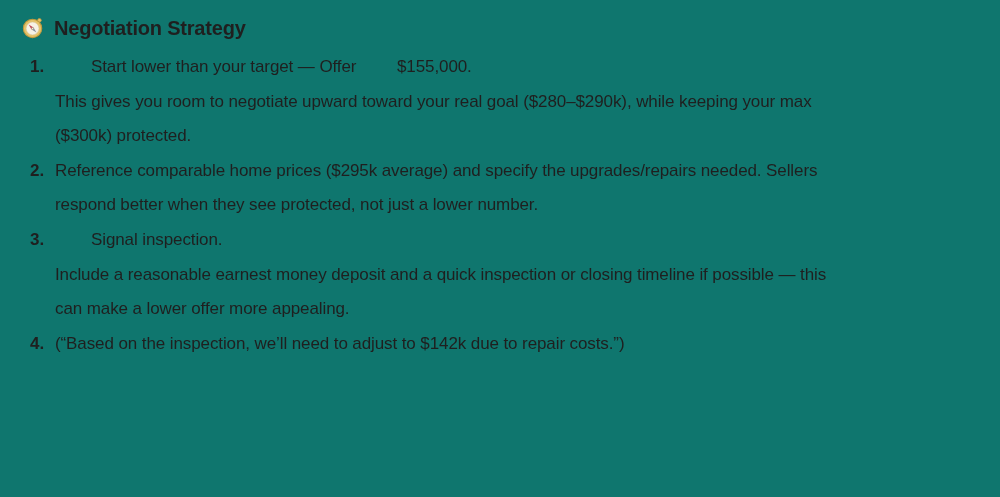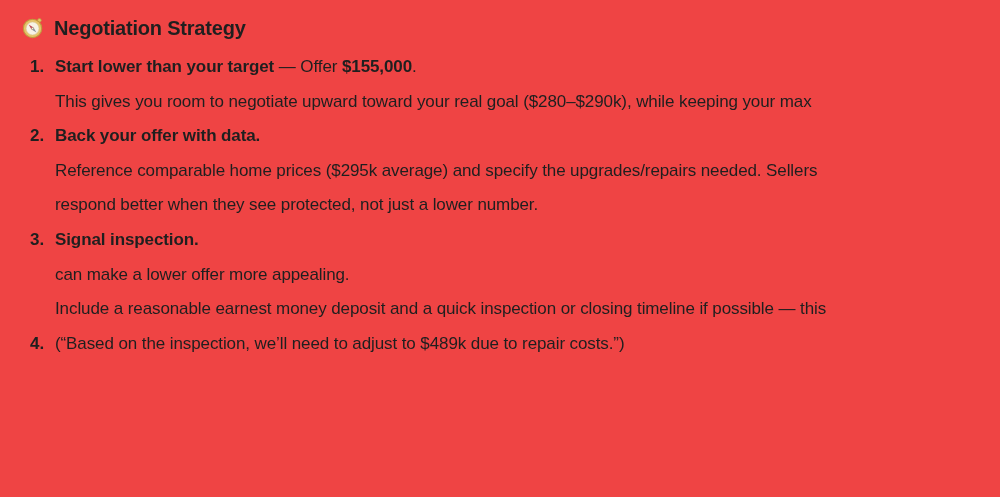--- a/index.html
+++ b/index.html
@@ -4,21 +4,21 @@
 <style>
   html, body {
     margin: 0;
     padding: 0;
     background: #ffffff;
   }
   .page {
     position: relative;
     width: 1000px;
     height: 497px;
-    background: #ef4444;
+    background: #0f766e;
     font-family: "Liberation Sans", sans-serif;
     color: #1f1f1f;
     overflow: hidden;
   }
   .heading {
     display: flex;
     align-items: center;
     gap: 10px;
     padding: 14px 0 0 22px;
     height: 28px;
@@ -50,21 +50,21 @@
     font-size: 17px;
     font-weight: 700;
     line-height: 34.6px;
   }
   .tline, .bline {
     font-size: 17px;
     line-height: 34.6px;
     letter-spacing: -0.1px;
     white-space: nowrap;
   }
-  .b { font-weight: 700; }
+  .b { font-weight: 400; margin-left: 36px; }
 </style>
 </head>
 <body>
 
 <div class="page">
 
   <div class="heading">
     <span class="heading-icon">
       <svg viewBox="0 0 24 24" width="22" height="22" aria-hidden="true">
         <circle cx="19" cy="3.6" r="2" fill="#e6c36a" stroke="#c09a3e" stroke-width="0.8"></circle>
@@ -77,35 +77,35 @@
     </span>
     <span class="heading-title">Negotiation Strategy</span>
   </div>
 
   <div class="olist">
 
     <div class="item">
       <span class="item-number">1.</span>
       <div class="tline"><span class="b">Start lower than your target</span><span> — Offer </span><span class="b">$155,000</span><span>.</span></div>
       <div class="bline">This gives you room to negotiate upward toward your real goal ($280–$290k), while keeping your max</div>
+      <div class="bline">($300k) protected.</div>
     </div>
 
     <div class="item">
       <span class="item-number">2.</span>
-      <div class="tline"><span class="b">Back your offer with data.</span></div>
       <div class="bline">Reference comparable home prices ($295k average) and specify the upgrades/repairs needed. Sellers</div>
       <div class="bline">respond better when they see protected, not just a lower number.</div>
     </div>
 
     <div class="item">
       <span class="item-number">3.</span>
       <div class="tline"><span class="b">Signal inspection.</span></div>
+      <div class="bline">Include a reasonable earnest money deposit and a quick inspection or closing timeline if possible — this</div>
       <div class="bline">can make a lower offer more appealing.</div>
-      <div class="bline">Include a reasonable earnest money deposit and a quick inspection or closing timeline if possible — this</div>
     </div>
 
     <div class="item">
       <span class="item-number">4.</span>
-      <div class="bline">(“Based on the inspection, we’ll need to adjust to $489k due to repair costs.”)</div>
+      <div class="bline">(“Based on the inspection, we’ll need to adjust to $142k due to repair costs.”)</div>
     </div>
 
   </div>
 </div>
 
 </body></html>

